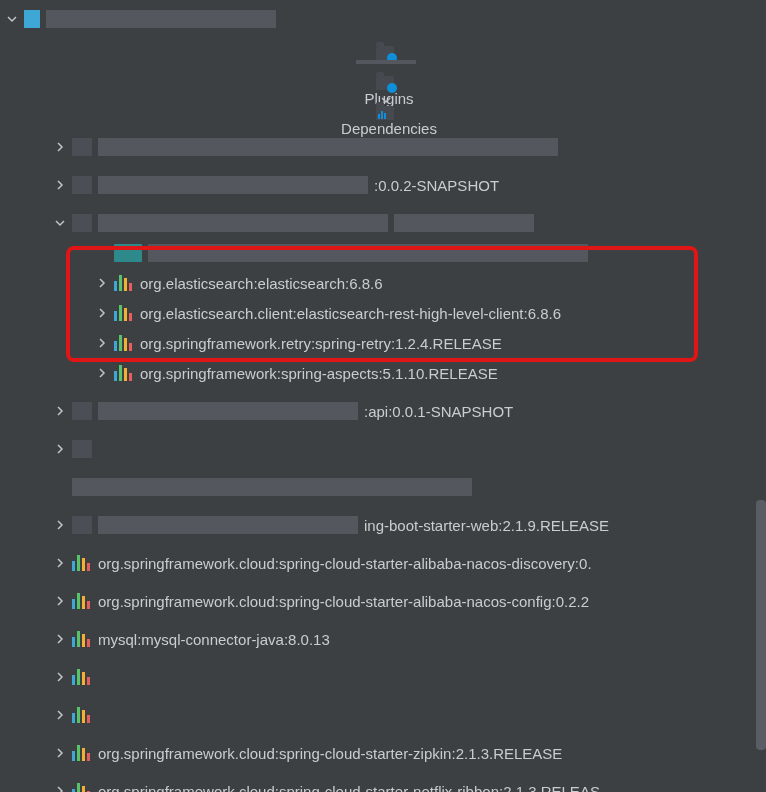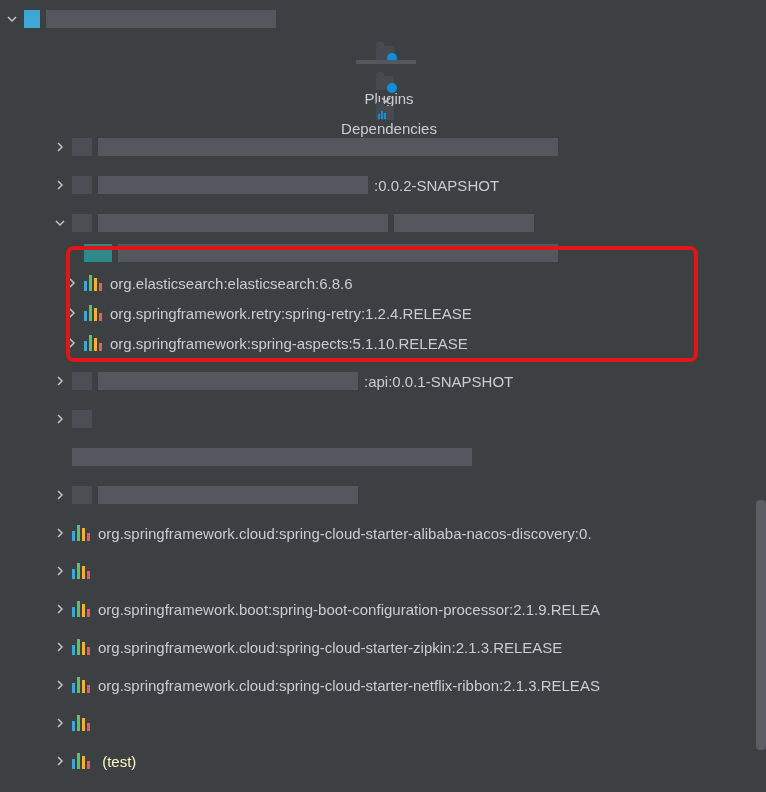--- a/index.html
+++ b/index.html
@@ -79,21 +79,21 @@
     display: inline-block;
     height: 18px;
     background: #54585e;
     filter: blur(0.3px);
     margin-right: 6px;
   }
   .pix2 { background: #4b4f55; }
   .ind-0 { padding-left: 6px; }
   .ind-1 { padding-left: 12px; flex-direction: column; }
   .ind-2 { padding-left: 54px; margin-top: 8px; }
-  .ind-3 { padding-left: 66px; text-align: right; }
+  .ind-3 { padding-left: 96px; text-align: right; }
   .highlight-box {
     position: absolute;
     border: 4px solid #e11515;
     border-radius: 8px;
     left: 66px;
     top: 246px;
     width: 632px;
     height: 116px;
     pointer-events: none;
   }
@@ -206,20 +206,34 @@
         <svg width="10" height="10" viewBox="0 0 10 10">
           <path d="M3 1 L7 5 L3 9" fill="none" stroke="#c0c4c9" stroke-width="1.5"></path>
         </svg>
       </span>
     <span class="dep-icon">
         <span class="b1"></span>
         <span class="b2"></span>
         <span class="b3"></span>
         <span class="b4"></span>
       </span>
+    <span class="label">org.elasticsearch.client:elasticsearch-rest-high-level-client:6.8.6</span>
+  </div>
+  <div class="row ind-3">
+    <span class="arrow">
+        <svg width="10" height="10" viewBox="0 0 10 10">
+          <path d="M3 1 L7 5 L3 9" fill="none" stroke="#c0c4c9" stroke-width="1.5"></path>
+        </svg>
+      </span>
+    <span class="dep-icon">
+        <span class="b1"></span>
+        <span class="b2"></span>
+        <span class="b3"></span>
+        <span class="b4"></span>
+      </span>
     <span class="label">org.springframework.retry:spring-retry:1.2.4.RELEASE</span>
   </div>
   <div class="row ind-3">
     <span class="arrow">
         <svg width="10" height="10" viewBox="0 0 10 10">
           <path d="M3 1 L7 5 L3 9" fill="none" stroke="#c0c4c9" stroke-width="1.5"></path>
         </svg>
       </span>
     <span class="dep-icon">
         <span class="b1"></span>
@@ -254,20 +268,21 @@
   </div>
 
   <div class="row ind-2">
     <span class="arrow">
         <svg width="10" height="10" viewBox="0 0 10 10">
           <path d="M3 1 L7 5 L3 9" fill="none" stroke="#c0c4c9" stroke-width="1.5"></path>
         </svg>
       </span>
     <span class="pix pix2" style="width:20px"></span>
     <span class="pix" style="width:260px"></span>
+    <span class="label">ing-boot-starter-web:2.1.9.RELEASE</span>
   </div>
 
   <div class="row ind-2">
     <span class="arrow">
         <svg width="10" height="10" viewBox="0 0 10 10">
           <path d="M3 1 L7 5 L3 9" fill="none" stroke="#c0c4c9" stroke-width="1.5"></path>
         </svg>
       </span>
     <span class="dep-icon">
         <span class="b1"></span>
@@ -282,34 +297,61 @@
         <svg width="10" height="10" viewBox="0 0 10 10">
           <path d="M3 1 L7 5 L3 9" fill="none" stroke="#c0c4c9" stroke-width="1.5"></path>
         </svg>
       </span>
     <span class="dep-icon">
         <span class="b1"></span>
         <span class="b2"></span>
         <span class="b3"></span>
         <span class="b4"></span>
       </span>
-  </div>
-  <div class="row ind-2">
-    <span class="arrow">
-        <svg width="10" height="10" viewBox="0 0 10 10">
-          <path d="M3 1 L7 5 L3 9" fill="none" stroke="#c0c4c9" stroke-width="1.5"></path>
-        </svg>
-      </span>
-    <span class="dep-icon">
-        <span class="b1"></span>
-        <span class="b2"></span>
-        <span class="b3"></span>
-        <span class="b4"></span>
-      </span>
-    <span class="label">org.springframework.boot:spring-boot-configuration-processor:2.1.9.RELEA</span>
+    <span class="label">org.springframework.cloud:spring-cloud-starter-alibaba-nacos-config:0.2.2</span>
+  </div>
+  <div class="row ind-2">
+    <span class="arrow">
+        <svg width="10" height="10" viewBox="0 0 10 10">
+          <path d="M3 1 L7 5 L3 9" fill="none" stroke="#c0c4c9" stroke-width="1.5"></path>
+        </svg>
+      </span>
+    <span class="dep-icon">
+        <span class="b1"></span>
+        <span class="b2"></span>
+        <span class="b3"></span>
+        <span class="b4"></span>
+      </span>
+    <span class="label">mysql:mysql-connector-java:8.0.13</span>
+  </div>
+  <div class="row ind-2">
+    <span class="arrow">
+        <svg width="10" height="10" viewBox="0 0 10 10">
+          <path d="M3 1 L7 5 L3 9" fill="none" stroke="#c0c4c9" stroke-width="1.5"></path>
+        </svg>
+      </span>
+    <span class="dep-icon">
+        <span class="b1"></span>
+        <span class="b2"></span>
+        <span class="b3"></span>
+        <span class="b4"></span>
+      </span>
+  </div>
+  <div class="row ind-2">
+    <span class="arrow">
+        <svg width="10" height="10" viewBox="0 0 10 10">
+          <path d="M3 1 L7 5 L3 9" fill="none" stroke="#c0c4c9" stroke-width="1.5"></path>
+        </svg>
+      </span>
+    <span class="dep-icon">
+        <span class="b1"></span>
+        <span class="b2"></span>
+        <span class="b3"></span>
+        <span class="b4"></span>
+      </span>
   </div>
   <div class="row ind-2">
     <span class="arrow">
         <svg width="10" height="10" viewBox="0 0 10 10">
           <path d="M3 1 L7 5 L3 9" fill="none" stroke="#c0c4c9" stroke-width="1.5"></path>
         </svg>
       </span>
     <span class="dep-icon">
         <span class="b1"></span>
         <span class="b2"></span>

